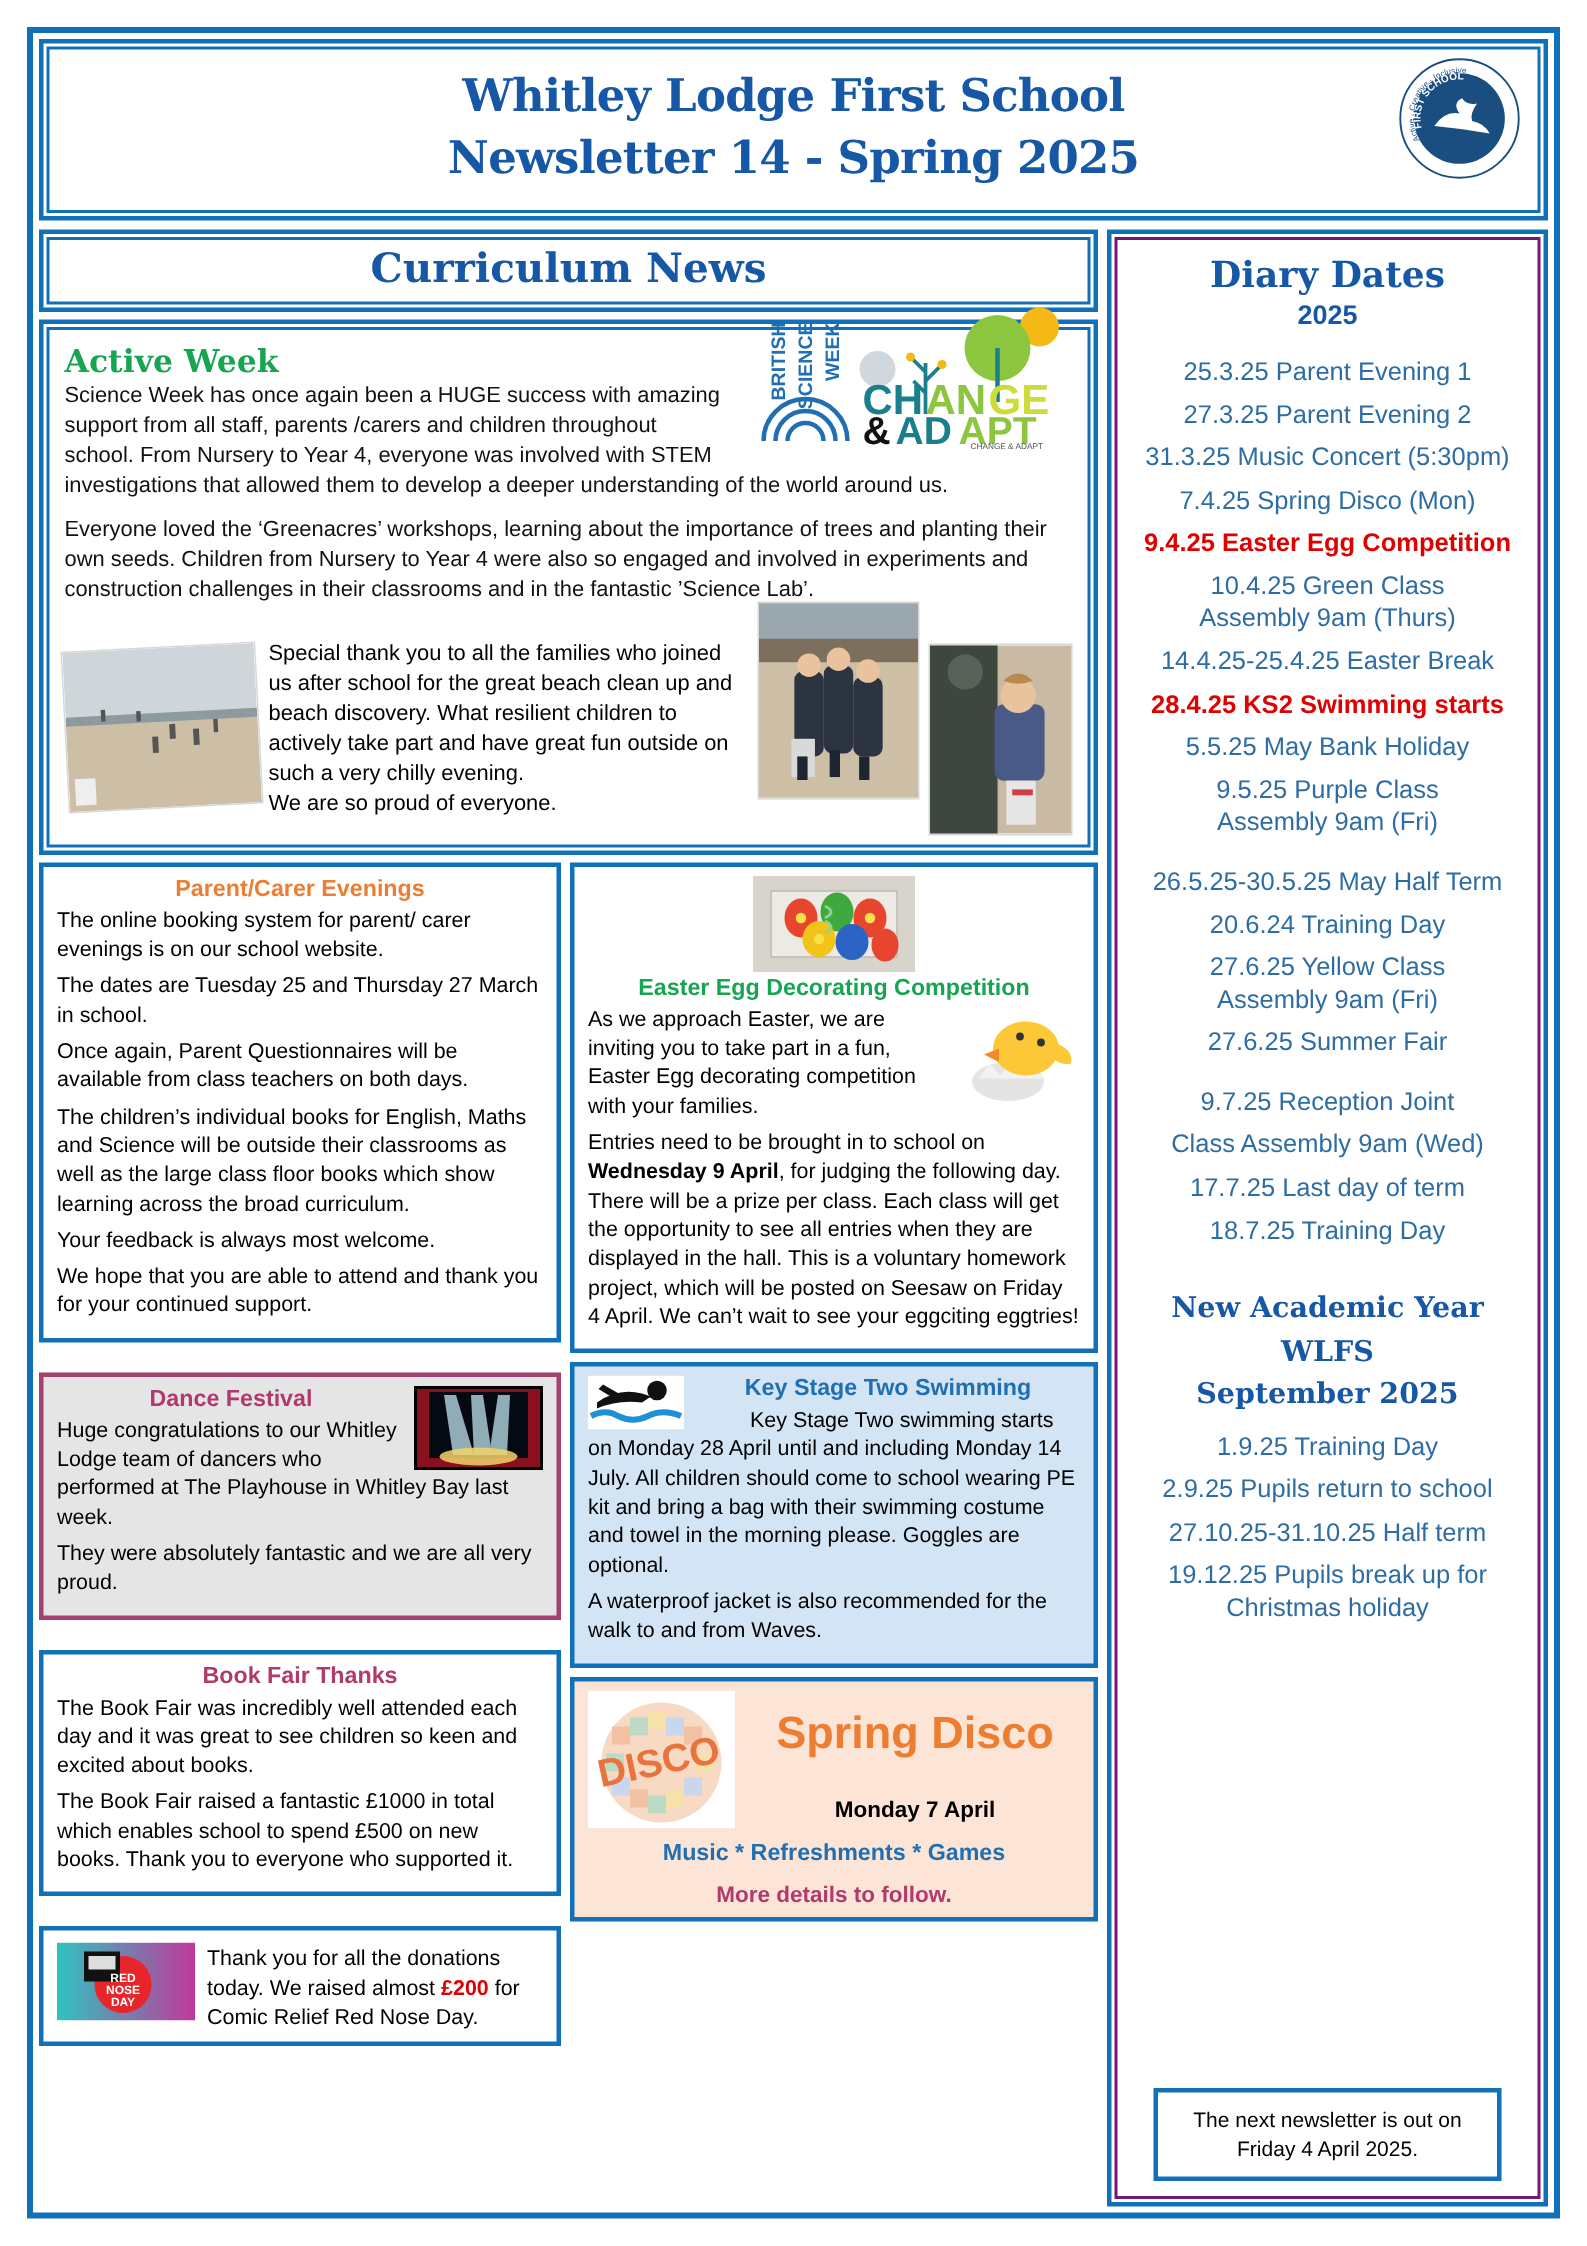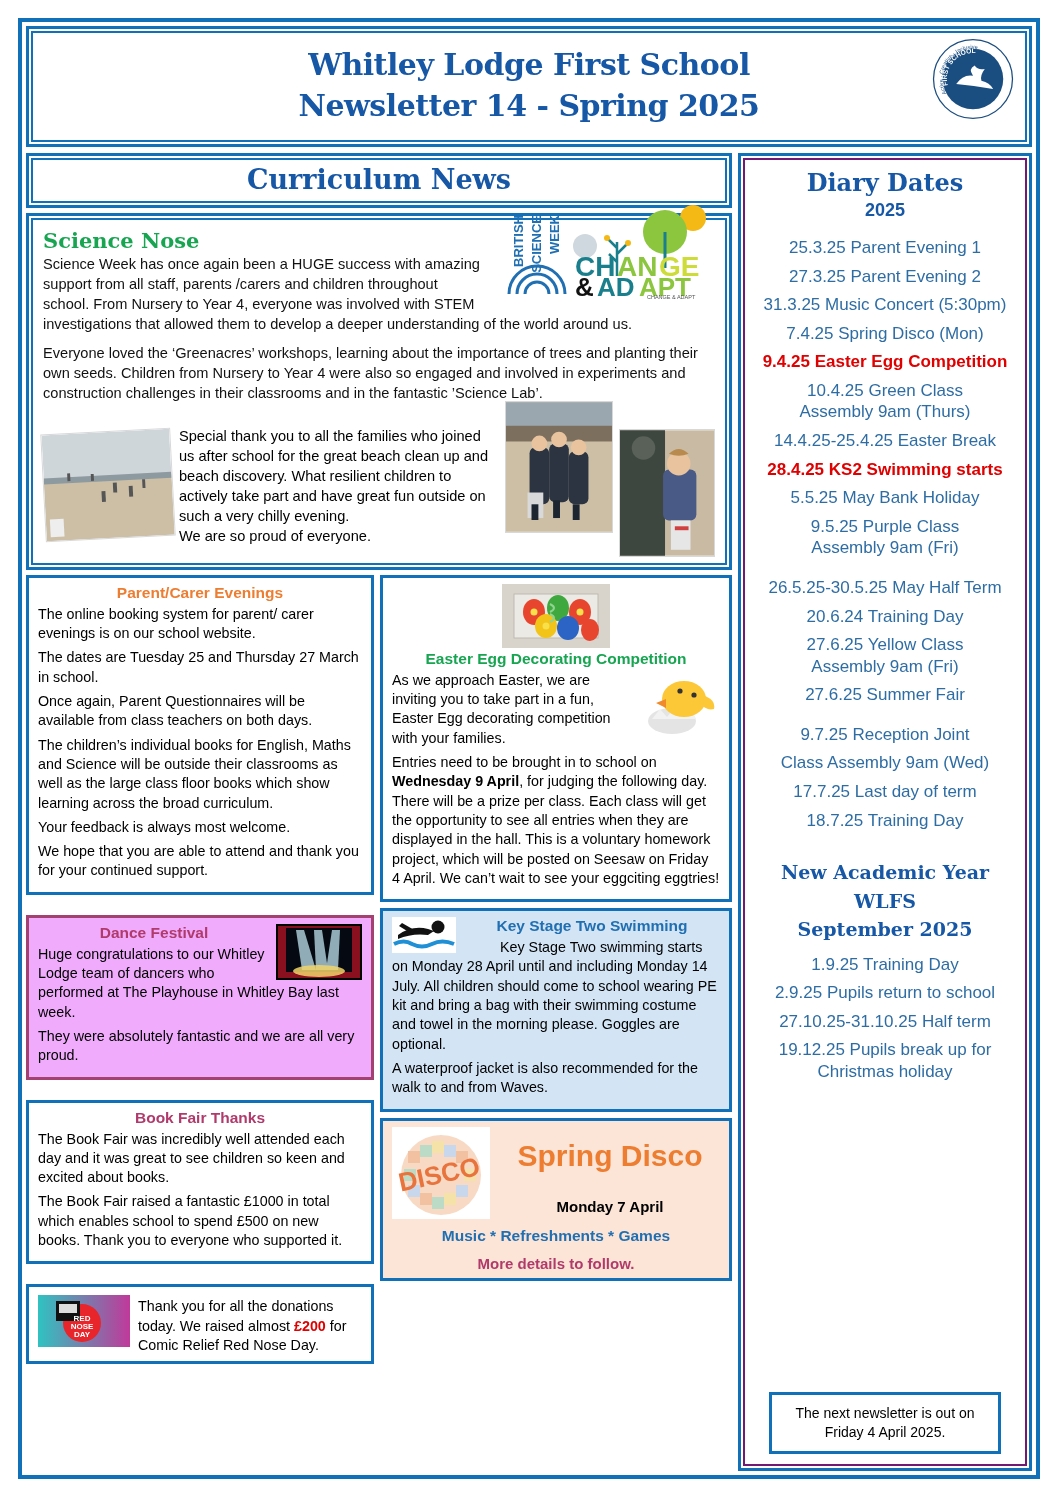--- a/index.html
+++ b/index.html
@@ -49,21 +49,21 @@
 
   .box{border:3px solid #1071b8;box-sizing:border-box;background:#fff;padding:6px 9px;}
   .box h4{margin:0 0 3px 0;text-align:center;font-size:15.5px;}
   .t-orange{color:#ed7d31;}
   .t-green{color:#18a552;}
   .t-pink{color:#b03a6b;}
   .t-blue{color:#1f6fb2;}
   .bodytxt{font-size:14.3px;line-height:1.35;}
   .bodytxt p{margin:0 0 5px 0;}
 
-  .dance{border:3px solid #a34271;background:#f0abfc;}
+  .dance{border:3px solid #a34271;background:#e5e5e5;}
   .dance h4{color:#b03a6b;}
   .swim{border:3px solid #1071b8;background:#d3e4f5;}
   .disco{border:3px solid #1071b8;background:#fce5d6;text-align:center;}
   .rnd{border:3px solid #1071b8;}
   .eggpic{width:108px;height:64px;display:block;margin:0 auto 2px auto;}
   .dancepic{width:86px;height:56px;float:right;margin:0 0 2px 6px;}
   .rndpic{width:92px;height:52px;float:left;margin:2px 8px 2px 0;}
   .swimicon{width:64px;height:36px;float:left;margin:0 8px 0 0;}
   .discopic{width:98px;height:92px;float:left;margin:0 10px 4px 0;}
   .chick{width:74px;height:64px;float:right;margin:2px 2px 2px 6px;}
@@ -156,21 +156,21 @@
                 <text x="78" y="74" font-size="28" fill="#1a7f8c">CH</text>
                 <text x="120" y="74" font-size="28" fill="#8cc63e">AN</text>
                 <text x="162" y="74" font-size="28" fill="#cddc39">GE</text>
                 <text x="78" y="94" font-size="26" fill="#111">&amp;</text>
                 <text x="100" y="94" font-size="26" fill="#1a7f8c">AD</text>
                 <text x="142" y="94" font-size="26" fill="#8cc63e">APT</text>
               </g>
               <text x="150" y="97" font-size="5.5" fill="#555" font-family="'Liberation Sans',sans-serif">CHANGE &amp; ADAPT</text>
             </svg>
 
-            <div class="sci-head">Science Nose</div>
+            <div class="sci-head">Active Week</div>
             <p class="p">Science Week has once again been a HUGE success with amazing support from all staff, parents /carers and children throughout school.  From Nursery to Year 4,  everyone was involved with STEM investigations that allowed them to develop a deeper understanding of the world around us.</p>
             <p class="p">Everyone loved the ‘Greenacres’ workshops, learning about the importance of trees and planting their own seeds. Children from Nursery to Year 4 were also so engaged and involved in experiments and construction challenges in their classrooms and in the fantastic ’Science Lab’.</p>
 
             <div class="photo-row">
               <svg class="ph beach1" viewBox="0 0 130 108">
                 <rect width="130" height="108" fill="#cfd6da"></rect>
                 <rect y="46" width="130" height="62" fill="#cdbfa6"></rect>
                 <rect y="44" width="130" height="6" fill="#8d9aa0"></rect>
                 <g fill="#555">
                     <rect x="24" y="40" width="3" height="8"></rect>

